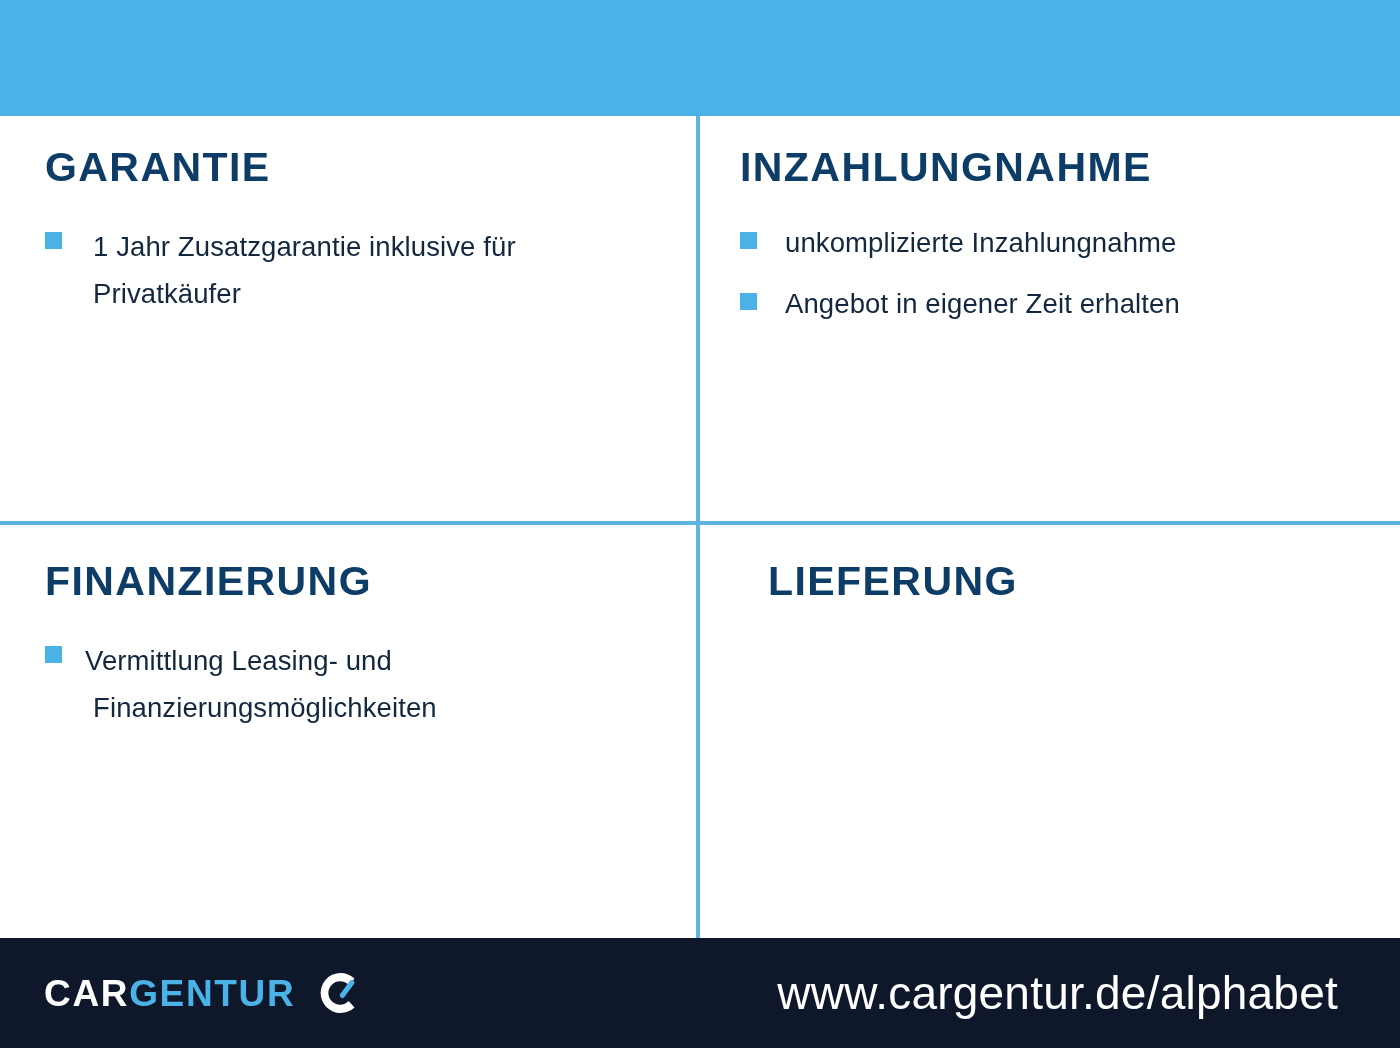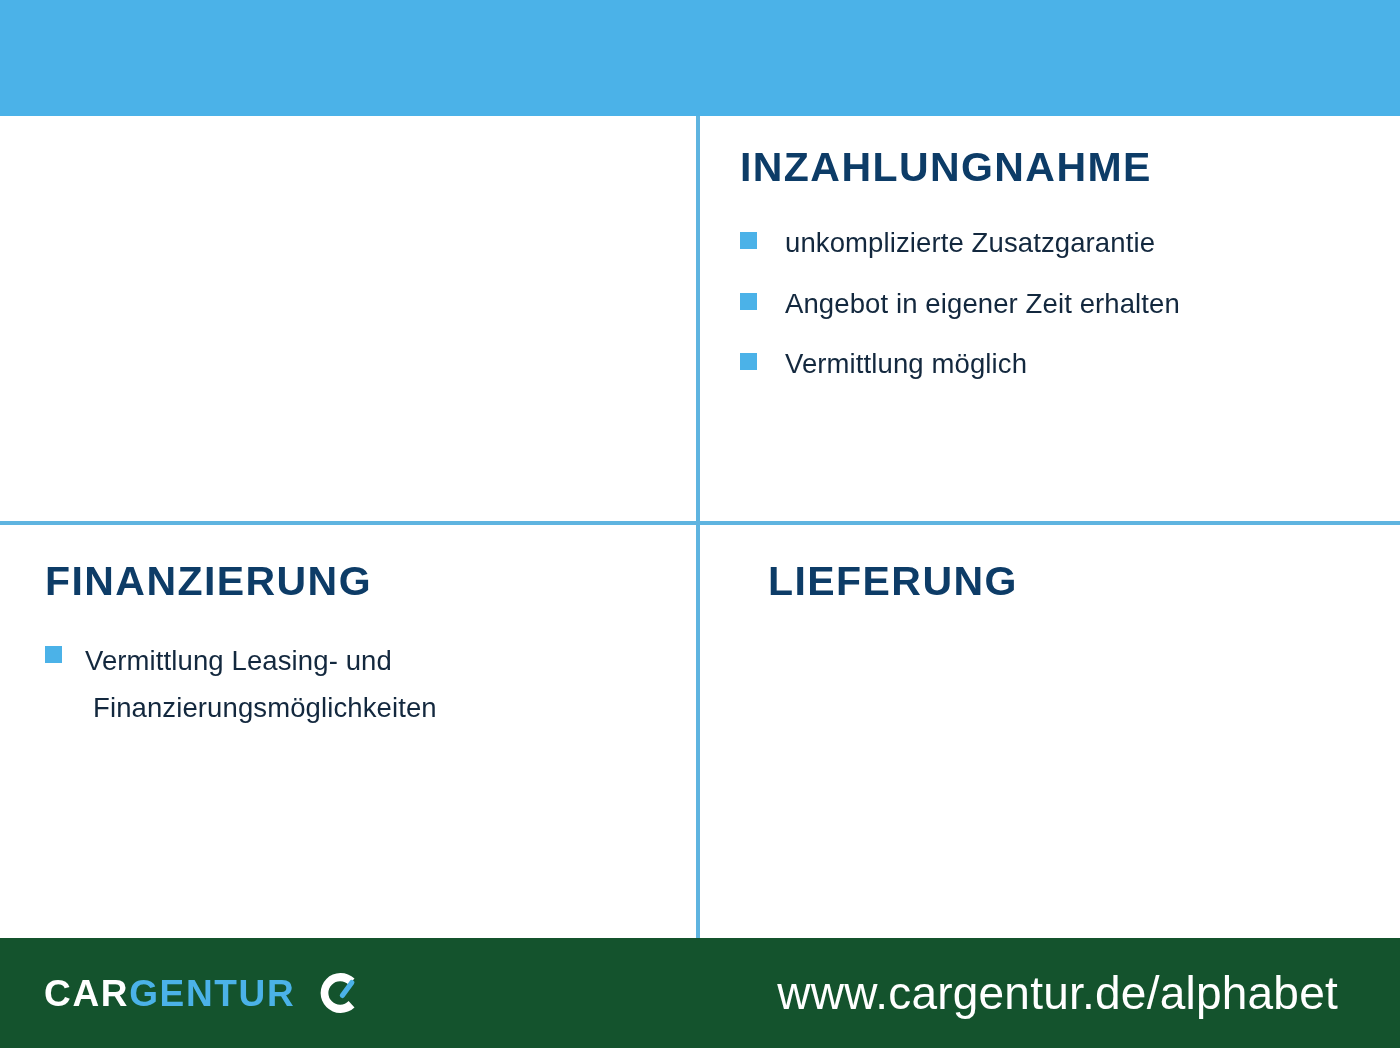--- a/index.html
+++ b/index.html
@@ -101,21 +101,21 @@
 
   .quad-tr .bullet-item, .quad-br .bullet-item { margin-bottom: 20px; }
 
   
   .footer {
     position: absolute;
     left: 0;
     top: 938px;
     width: 1400px;
     height: 110px;
-    background: #14532d;
+    background: #0f172a;
   }
   .logo {
     position: absolute;
     left: 44px;
     top: 50%;
     transform: translateY(-50%);
     display: flex;
     align-items: center;
   }
   .logo-word {
@@ -145,35 +145,40 @@
 </head>
 <body>
 
 <div class="slide">
 
   <div class="top-banner"></div>
 
   <div class="divider-v"></div>
   <div class="divider-h"></div>
 
+  <div class="quad quad-tl">
+    <h2 class="quad-title">GARANTIE</h2>
+    <ul class="bullet-list">
+      <li class="bullet-item">
+        <span class="bullet-marker"></span>
+        <span class="bullet-text">1 Jahr Zusatzgarantie inklusive für Privatkäufer</span>
+      </li>
+    </ul>
+  </div>
 
   <div class="quad quad-tr">
     <h2 class="quad-title">INZAHLUNGNAHME</h2>
     <ul class="bullet-list">
       <li class="bullet-item">
         <span class="bullet-marker"></span>
-        <span class="bullet-text">unkomplizierte Zusatzgarantie</span>
+        <span class="bullet-text">unkomplizierte Inzahlungnahme</span>
       </li>
       <li class="bullet-item">
         <span class="bullet-marker"></span>
         <span class="bullet-text">Angebot in eigener Zeit erhalten</span>
-      </li>
-      <li class="bullet-item">
-        <span class="bullet-marker"></span>
-        <span class="bullet-text">Vermittlung möglich</span>
       </li>
     </ul>
   </div>
 
   <div class="quad quad-bl">
     <h2 class="quad-title">FINANZIERUNG</h2>
     <ul class="bullet-list">
       <li class="bullet-item">
         <span class="bullet-marker"></span>
         <span class="bullet-text">Vermittlung Leasing- und Finanzierungsmöglichkeiten</span>

